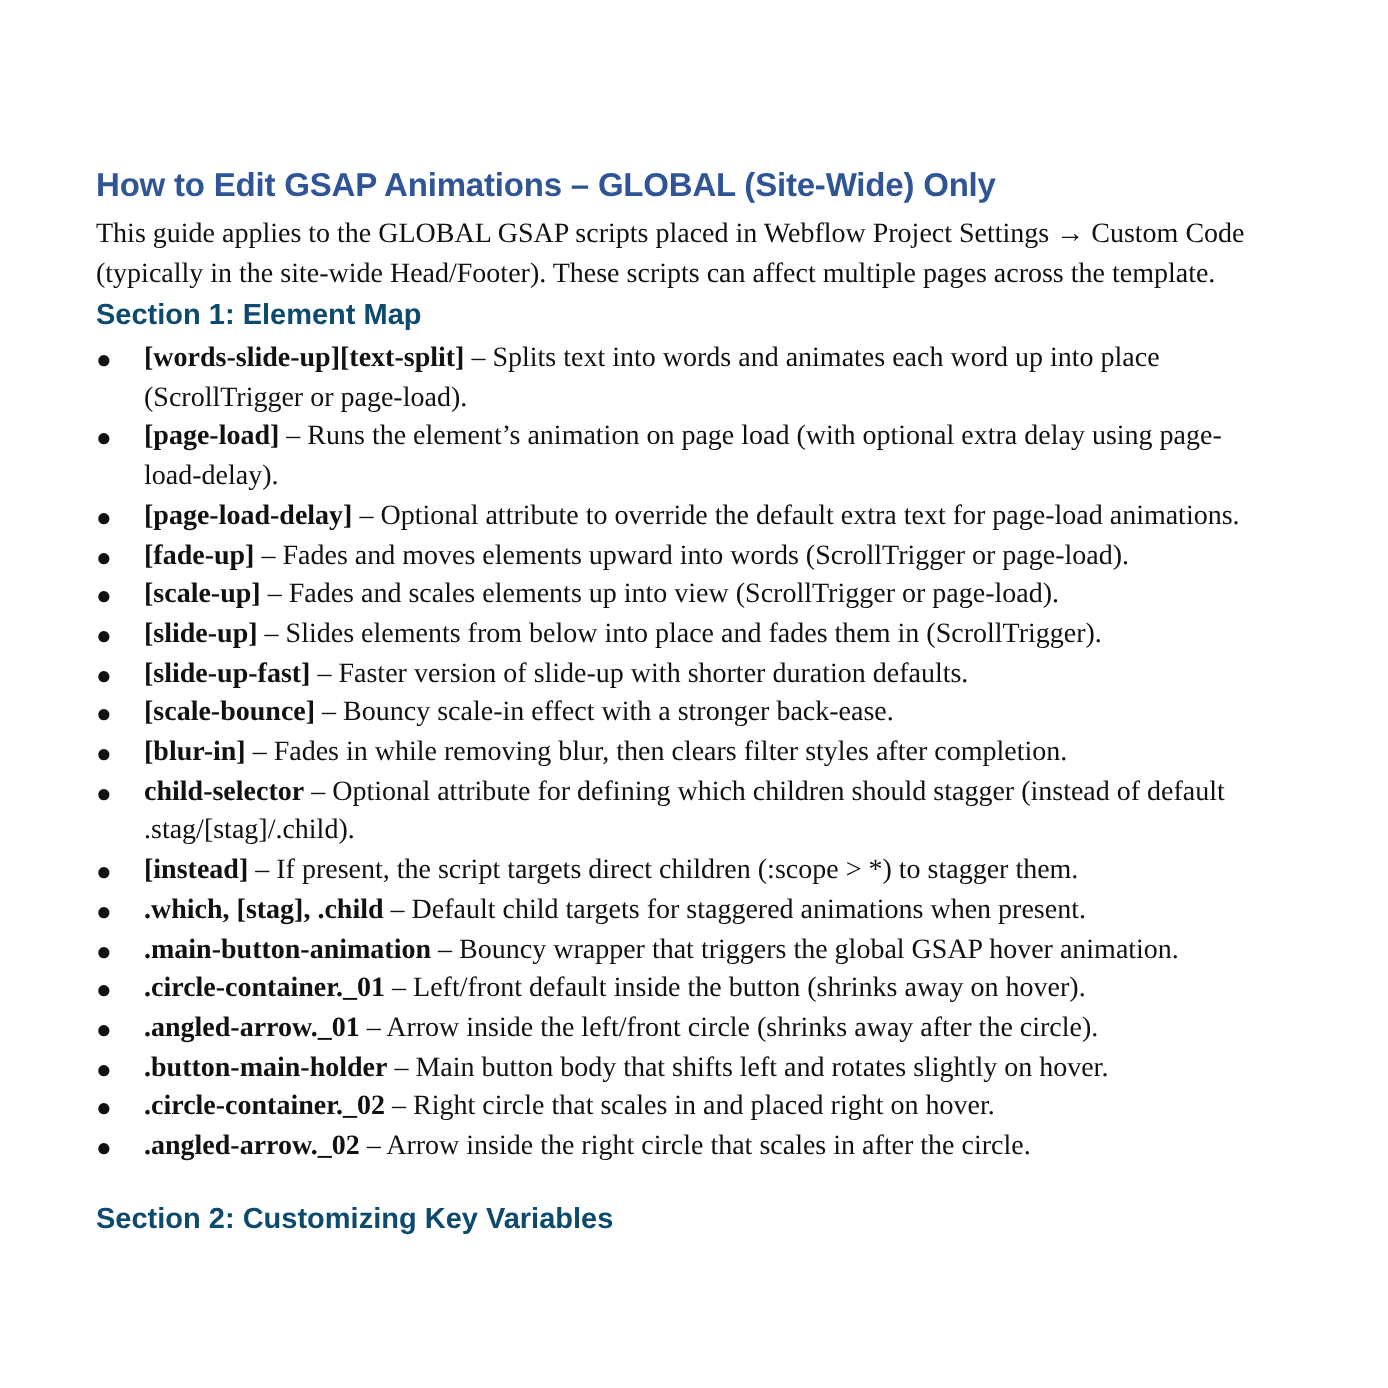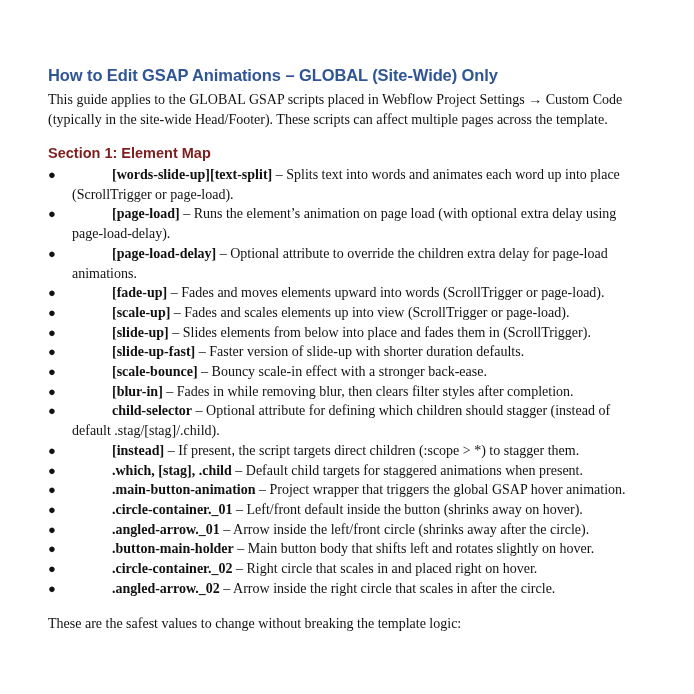--- a/index.html
+++ b/index.html
@@ -1,59 +1,59 @@
 <!DOCTYPE html>
 <html><head>
   <meta charset="utf-8">
   <style>
     html, body { margin: 0; padding: 0; background: #ffffff; }
     body { width: 694px; height: 694px; overflow: hidden; position: relative; }
     .page {
-      position: absolute; left: 48px; top: 64px; width: 590px;
+      position: absolute; left: 48px; top: 82px; width: 590px;
       font-family: "Liberation Serif", serif; color: #111111;
     }
     h1 {
       font-family: "Liberation Sans", sans-serif; font-weight: bold;
       font-size: 16.5px; color: #2f5597; margin: 0 0 4px 0; line-height: 22px;
       letter-spacing: -0.1px;
     }
     h2 {
       font-family: "Liberation Sans", sans-serif; font-weight: bold;
-      font-size: 14.5px; color: #7f1d1d; margin: 0 0 2px 0; line-height: 20px;
+      font-size: 14.5px; color: #0c4a6e; margin: 0 0 2px 0; line-height: 20px;
     }
     p { margin: 0; font-size: 14px; line-height: 20px; }
-    .intro { margin-bottom: 13px; }
+    .intro { }
     ul { list-style: none; margin: 0 0 16px 0; padding: 0; }
     li { position: relative; padding-left: 24px; font-size: 14px; line-height: 19.7px; }
     li .bullet { position: absolute; left: 0; top: 0; font-size: 13px; }
-    li b { font-weight: bold; margin-left: 40px; }
+    li b { font-weight: bold; }
   </style>
 </head>
 <body>
 
 <div class="page">
   <h1>How to Edit GSAP Animations – GLOBAL (Site-Wide) Only</h1>
   <p class="intro">This guide applies to the GLOBAL GSAP scripts placed in Webflow Project Settings → Custom Code (typically in the site-wide Head/Footer). These scripts can affect multiple pages across the template.</p>
 
   <h2>Section 1: Element Map</h2>
   <ul id="s1-list">
       <li><span class="bullet">●</span><b>[words-slide-up][text-split]</b><span> – Splits text into words and animates each word up into place (ScrollTrigger or page-load).</span></li>
       <li><span class="bullet">●</span><b>[page-load]</b><span> – Runs the element’s animation on page load (with optional extra delay using page-load-delay).</span></li>
-      <li><span class="bullet">●</span><b>[page-load-delay]</b><span> – Optional attribute to override the children extra delay for page-load animations.</span></li>
+      <li><span class="bullet">●</span><b>[page-load-delay]</b><span> – Optional attribute to override the default extra text for page-load animations.</span></li>
       <li><span class="bullet">●</span><b>[fade-up]</b><span> – Fades and moves elements upward into words (ScrollTrigger or page-load).</span></li>
       <li><span class="bullet">●</span><b>[scale-up]</b><span> – Fades and scales elements up into view (ScrollTrigger or page-load).</span></li>
       <li><span class="bullet">●</span><b>[slide-up]</b><span> – Slides elements from below into place and fades them in (ScrollTrigger).</span></li>
       <li><span class="bullet">●</span><b>[slide-up-fast]</b><span> – Faster version of slide-up with shorter duration defaults.</span></li>
       <li><span class="bullet">●</span><b>[scale-bounce]</b><span> – Bouncy scale-in effect with a stronger back-ease.</span></li>
       <li><span class="bullet">●</span><b>[blur-in]</b><span> – Fades in while removing blur, then clears filter styles after completion.</span></li>
       <li><span class="bullet">●</span><b>child-selector</b><span> – Optional attribute for defining which children should stagger (instead of default .stag/[stag]/.child).</span></li>
       <li><span class="bullet">●</span><b>[instead]</b><span> – If present, the script targets direct children (:scope &gt; *) to stagger them.</span></li>
       <li><span class="bullet">●</span><b>.which, [stag], .child</b><span> – Default child targets for staggered animations when present.</span></li>
-      <li><span class="bullet">●</span><b>.main-button-animation</b><span> – Project wrapper that triggers the global GSAP hover animation.</span></li>
+      <li><span class="bullet">●</span><b>.main-button-animation</b><span> – Bouncy wrapper that triggers the global GSAP hover animation.</span></li>
       <li><span class="bullet">●</span><b>.circle-container._01</b><span> – Left/front default inside the button (shrinks away on hover).</span></li>
       <li><span class="bullet">●</span><b>.angled-arrow._01</b><span> – Arrow inside the left/front circle (shrinks away after the circle).</span></li>
       <li><span class="bullet">●</span><b>.button-main-holder</b><span> – Main button body that shifts left and rotates slightly on hover.</span></li>
       <li><span class="bullet">●</span><b>.circle-container._02</b><span> – Right circle that scales in and placed right on hover.</span></li>
       <li><span class="bullet">●</span><b>.angled-arrow._02</b><span> – Arrow inside the right circle that scales in after the circle.</span></li>
     </ul>
 
-  <p>These are the safest values to change without breaking the template logic:</p>
+  <h2>Section 2: Customizing Key Variables</h2>
 </div>
 
 </body></html>

